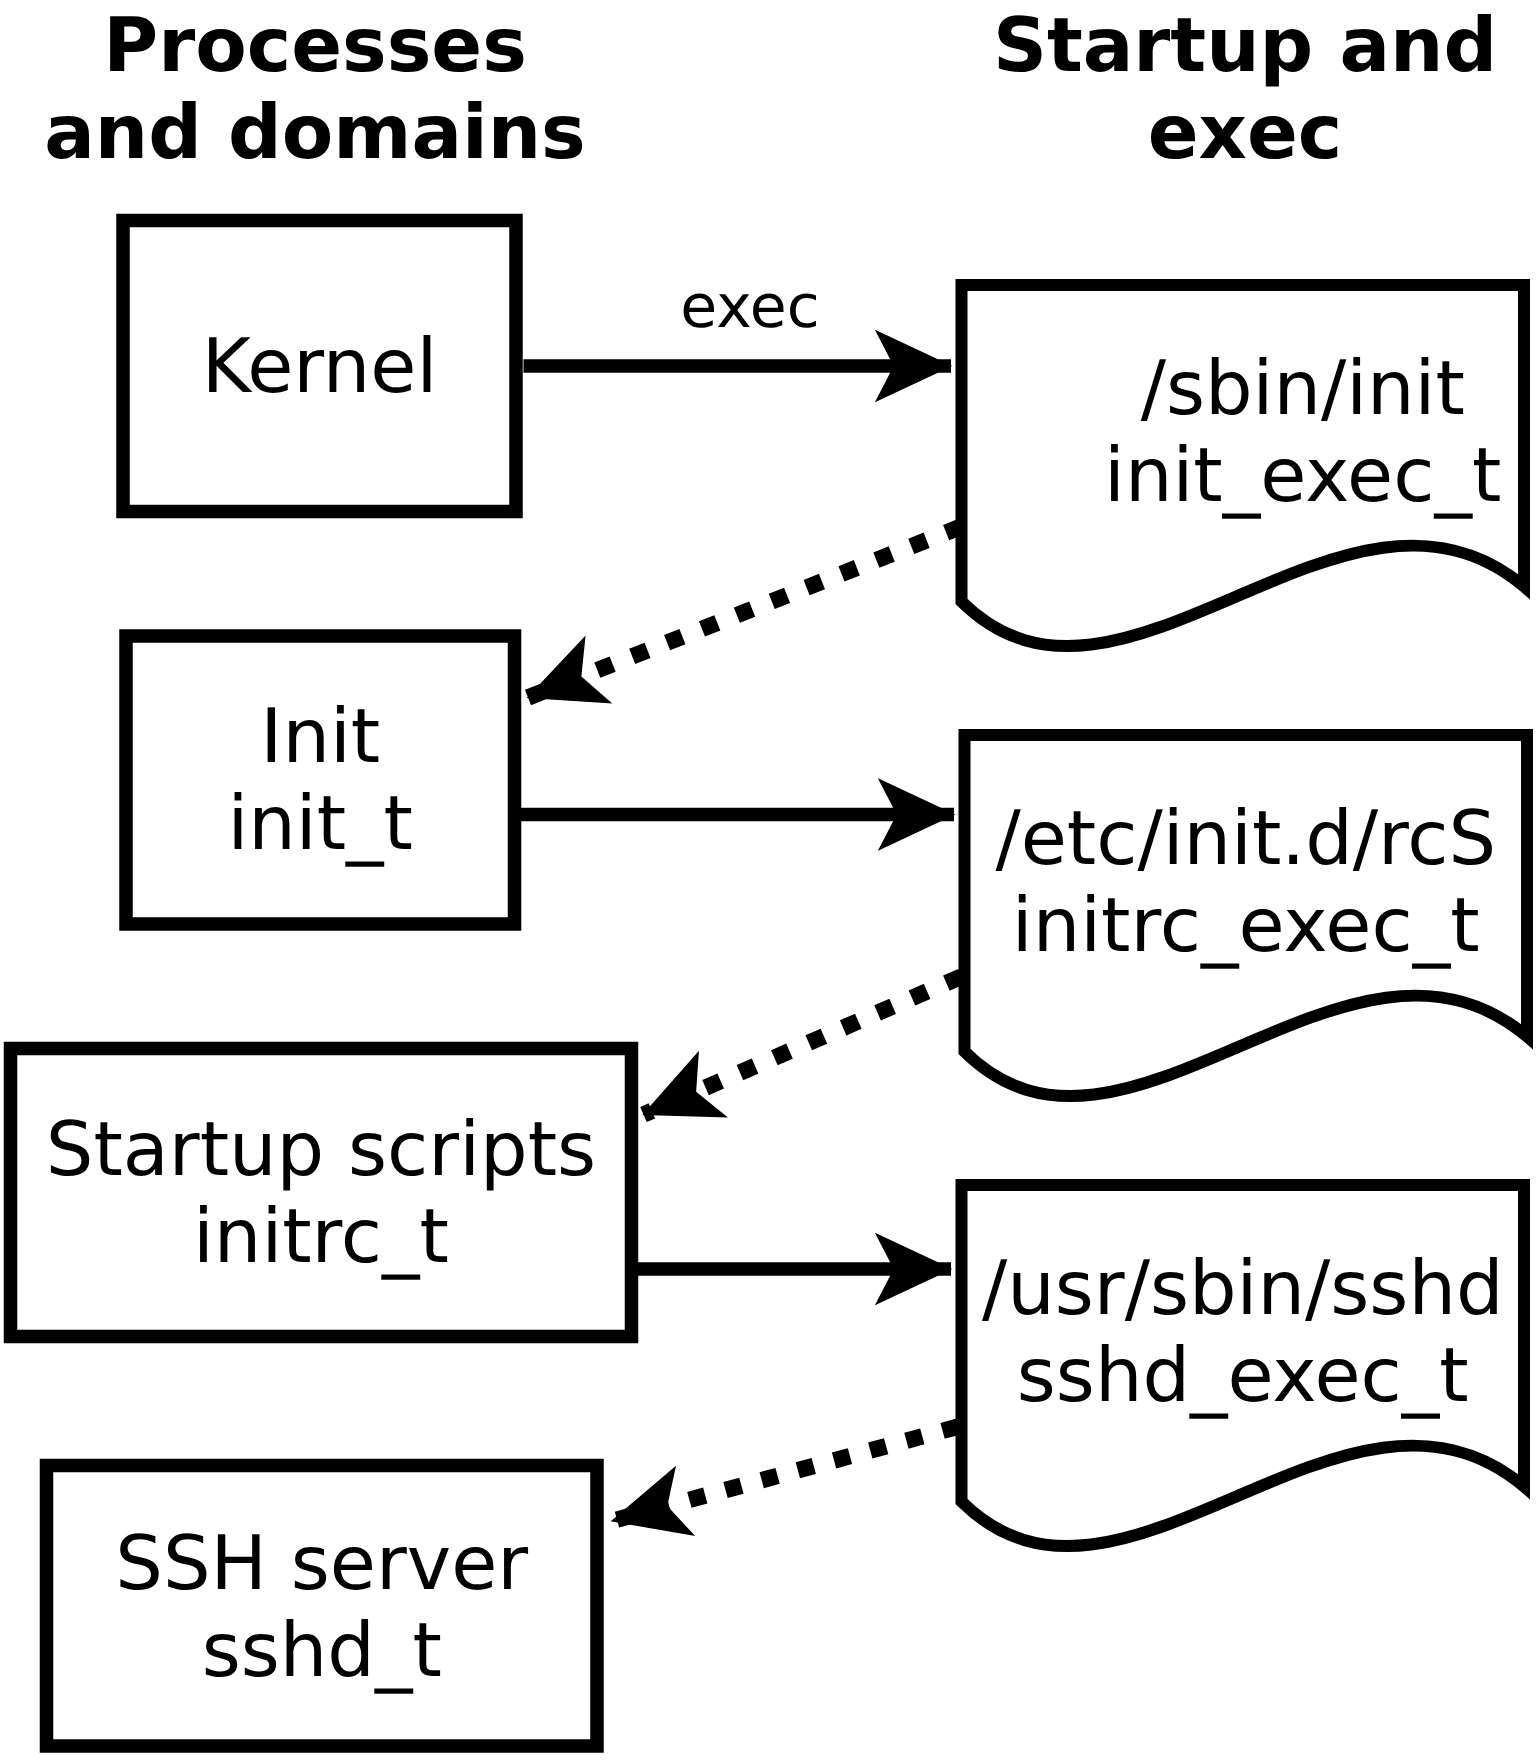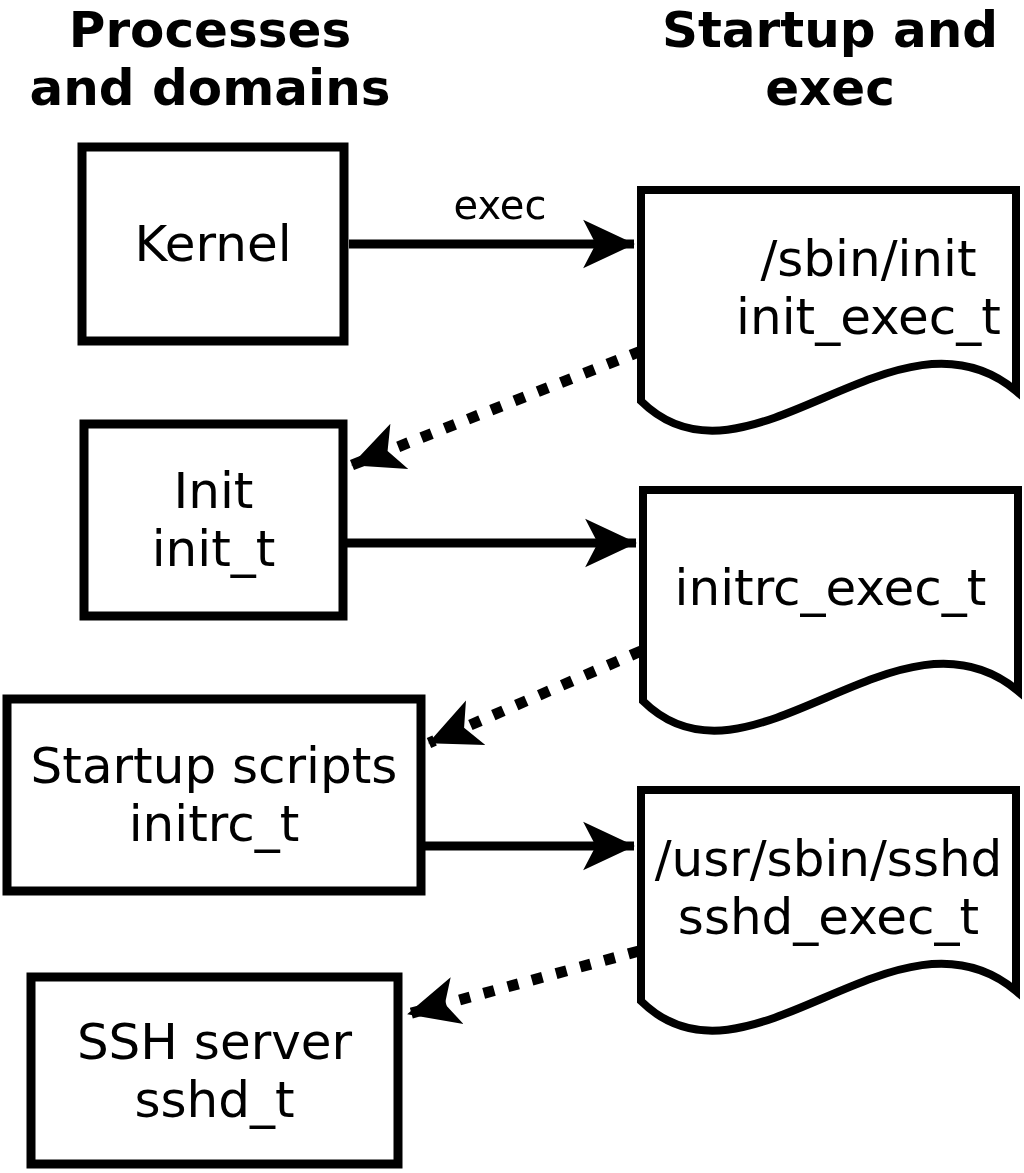--- a/index.html
+++ b/index.html
@@ -90,20 +90,21 @@
   <div class="txt" style="left:27px; top:973px; width:375px; height:195px;">
     <div>SSH server</div>
     <div>sshd_t</div>
   </div>
 
   <div class="txt" style="left:637px; top:190px; width:383px; height:196px;padding-left:40px;">
     <div>/sbin/init</div>
     <div>init_exec_t</div>
   </div>
   <div class="txt" style="left:639px; top:490px; width:383px; height:196px;">
+    <div>/etc/init.d/rcS</div>
     <div>initrc_exec_t</div>
   </div>
   <div class="txt" style="left:637px; top:790px; width:383px; height:196px;">
     <div>/usr/sbin/sshd</div>
     <div>sshd_exec_t</div>
   </div>
 
   <div class="edge-label" style="left:400px; top:180px; width:200px;">exec</div>
 
 </div>

